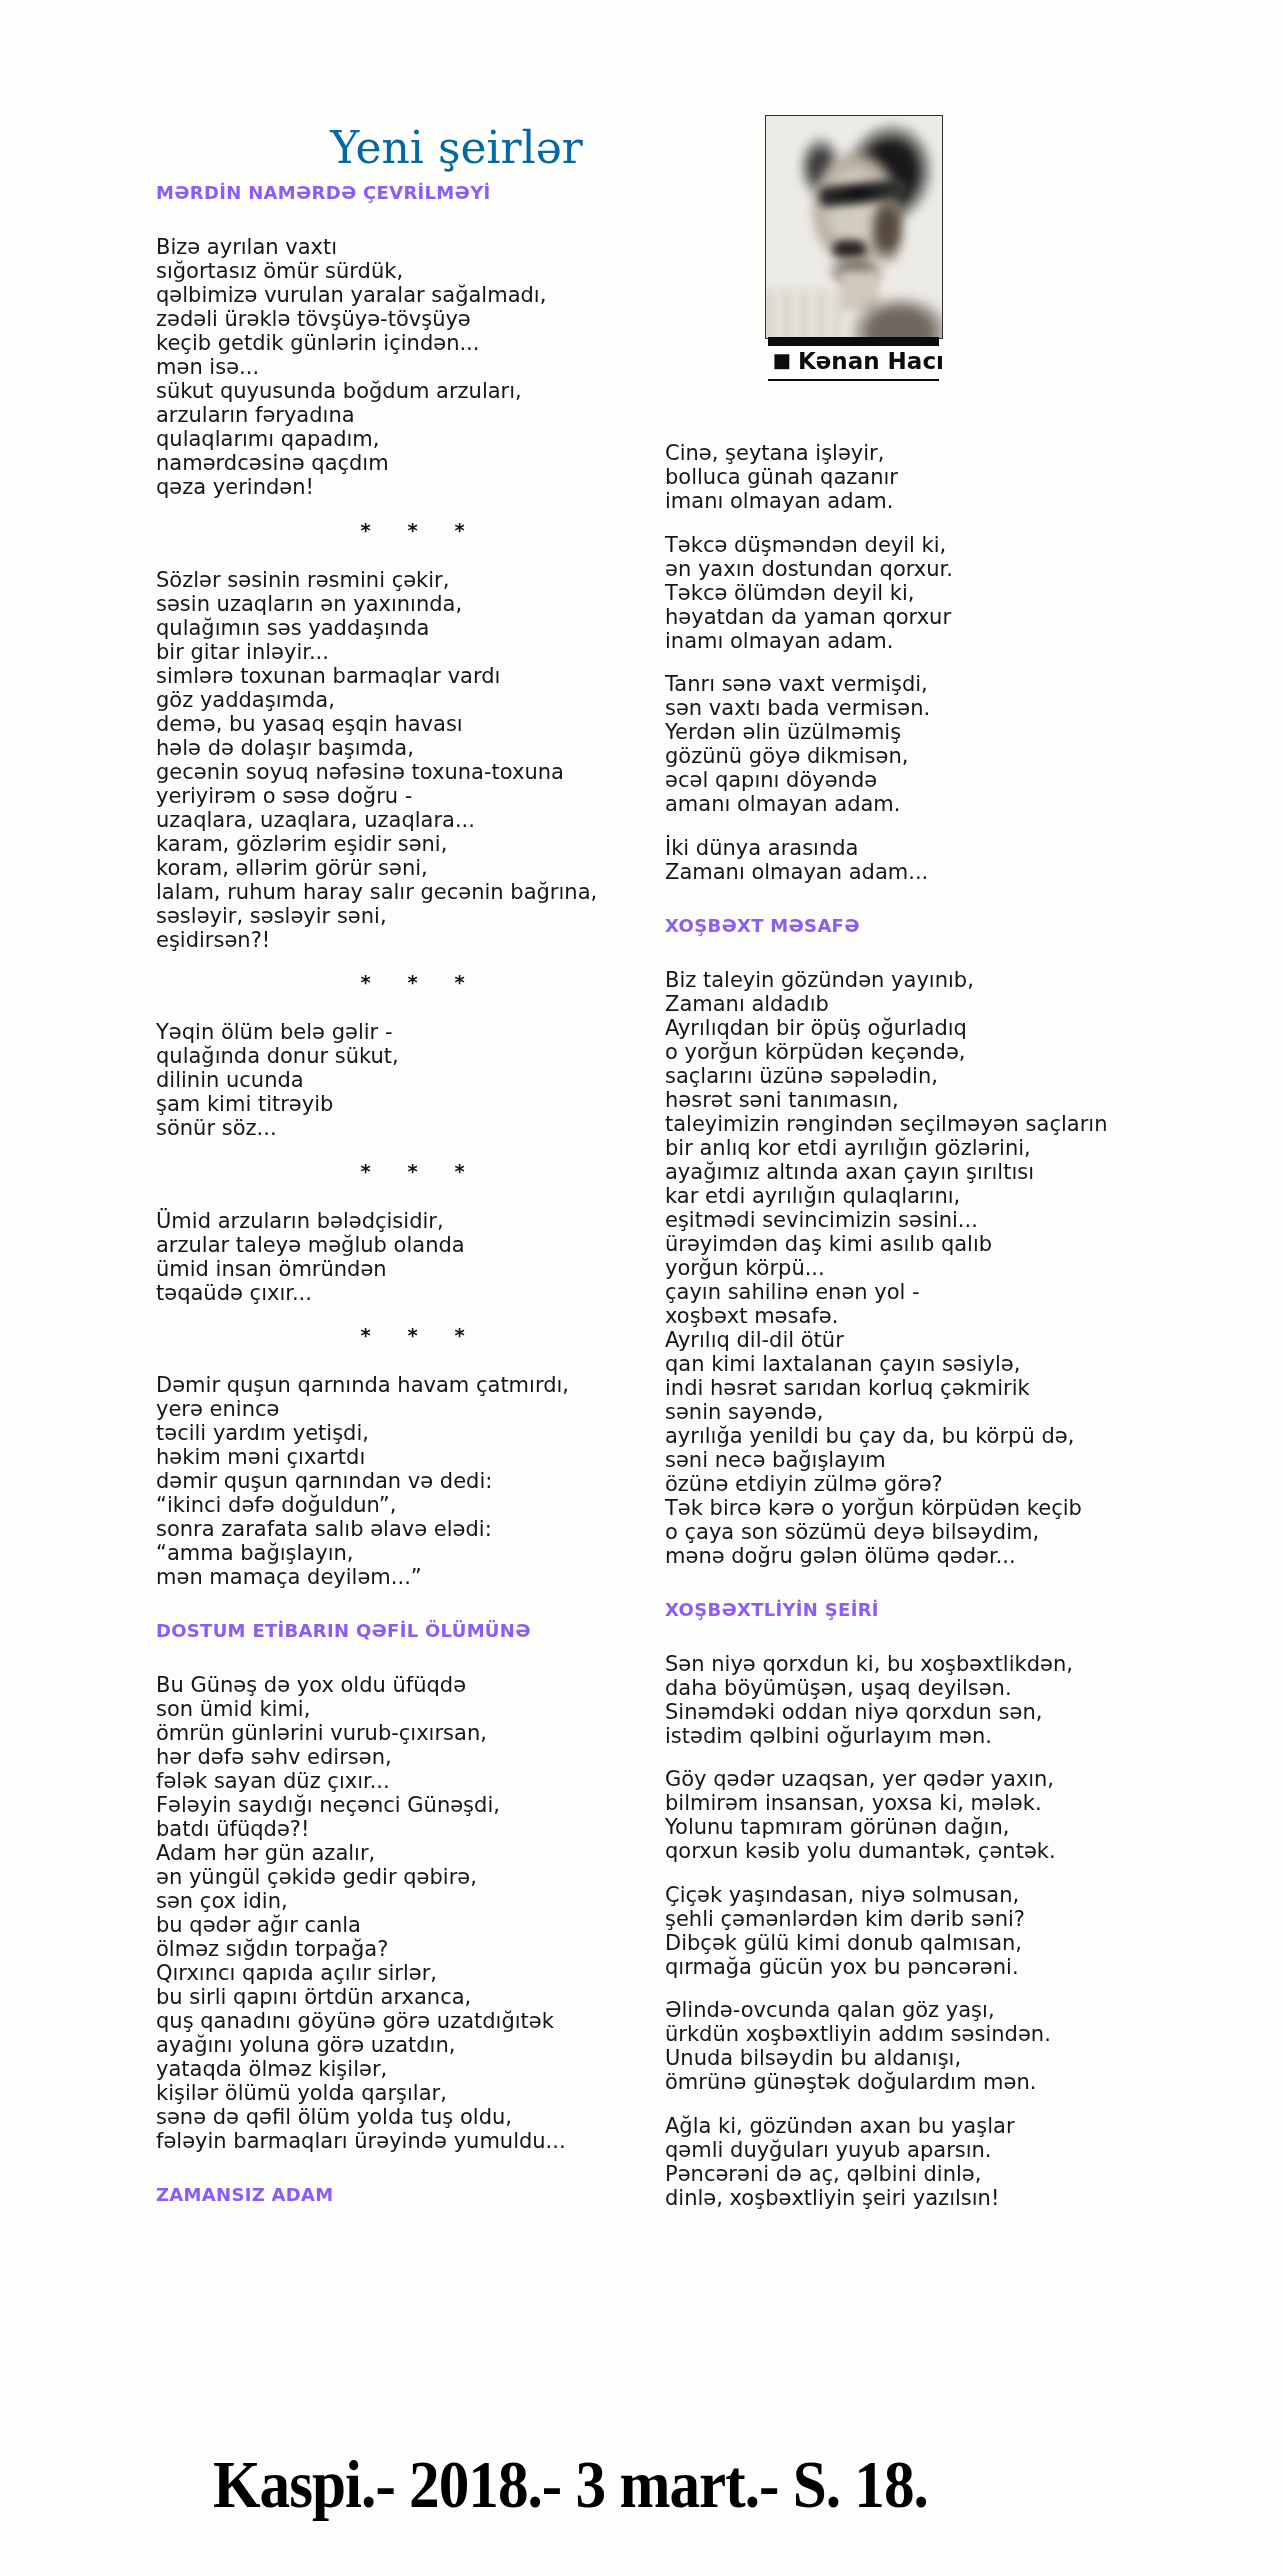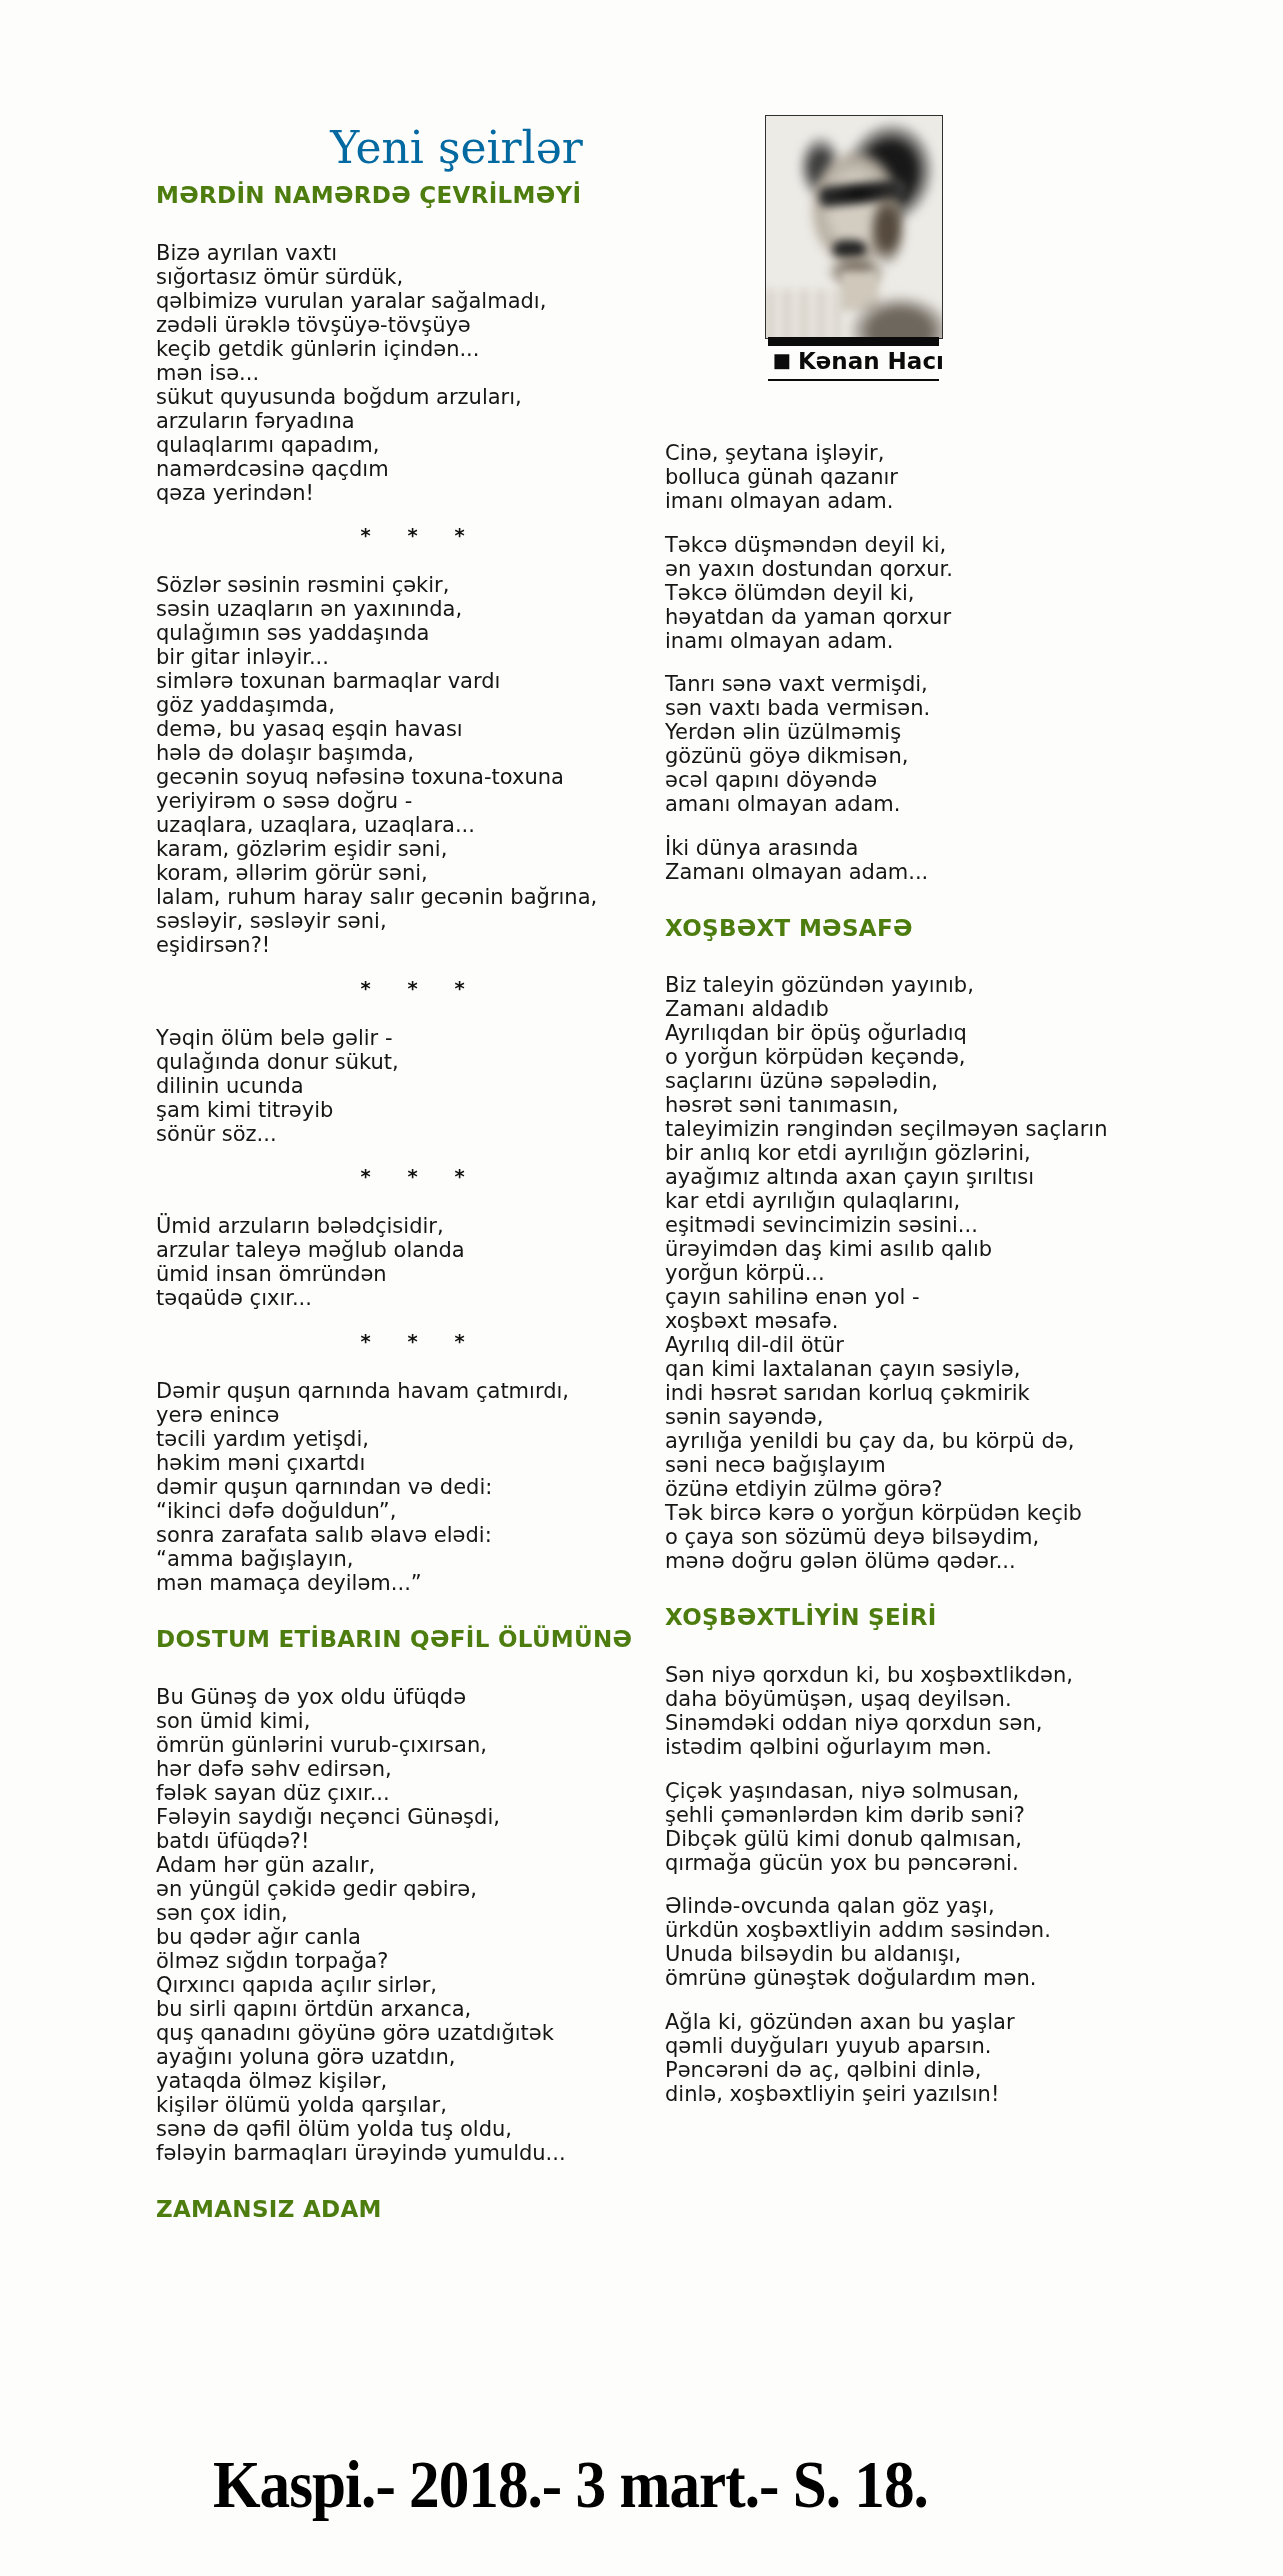--- a/index.html
+++ b/index.html
@@ -11,21 +11,21 @@
     text-align:center;font-family:"DejaVu Serif",serif;font-weight:400;
     font-size:44px;line-height:1.05;color:#0369a1;
   }
 
   .column{position:absolute;}
   .column.left{left:156px;top:183px;width:493px;}
   .column.right{left:665px;top:441px;width:493px;}
 
   .poem-heading{
     font-family:"DejaVu Sans",sans-serif;font-weight:900;
-    font-size:23px;line-height:1.12;letter-spacing:0.3px;color:#4d7c0f;
+    font-size:18px;line-height:1.12;letter-spacing:0.3px;color:#8b5cf6;
     margin:32px 0;white-space:nowrap;
   }
   .column > :first-child{margin-top:0;}
 
   .stanza{margin:0 0 19.5px 0;}
   .poem-line{
     font-size:21px;line-height:24px;white-space:nowrap;color:#161616;
   }
   .stars{
     width:390px;text-align:center;font-size:19.5px;font-weight:700;
@@ -232,20 +232,26 @@
         <div class="poem-line">mənə doğru gələn ölümə qədər...</div>
       </div>
       <div class="poem-heading">XOŞBƏXTLİYİN ŞEİRİ</div>
       <div class="stanza">
         <div class="poem-line">Sən niyə qorxdun ki, bu xoşbəxtlikdən,</div>
         <div class="poem-line">daha böyümüşən, uşaq deyilsən.</div>
         <div class="poem-line">Sinəmdəki oddan niyə qorxdun sən,</div>
         <div class="poem-line">istədim qəlbini oğurlayım mən.</div>
       </div>
       <div class="stanza">
+        <div class="poem-line">Göy qədər uzaqsan, yer qədər yaxın,</div>
+        <div class="poem-line">bilmirəm insansan, yoxsa ki, mələk.</div>
+        <div class="poem-line">Yolunu tapmıram görünən dağın,</div>
+        <div class="poem-line">qorxun kəsib yolu dumantək, çəntək.</div>
+      </div>
+      <div class="stanza">
         <div class="poem-line">Çiçək yaşındasan, niyə solmusan,</div>
         <div class="poem-line">şehli çəmənlərdən kim dərib səni?</div>
         <div class="poem-line">Dibçək gülü kimi donub qalmısan,</div>
         <div class="poem-line">qırmağa gücün yox bu pəncərəni.</div>
       </div>
       <div class="stanza">
         <div class="poem-line">Əlində-ovcunda qalan göz yaşı,</div>
         <div class="poem-line">ürkdün xoşbəxtliyin addım səsindən.</div>
         <div class="poem-line">Unuda bilsəydin bu aldanışı,</div>
         <div class="poem-line">ömrünə günəştək doğulardım mən.</div>

